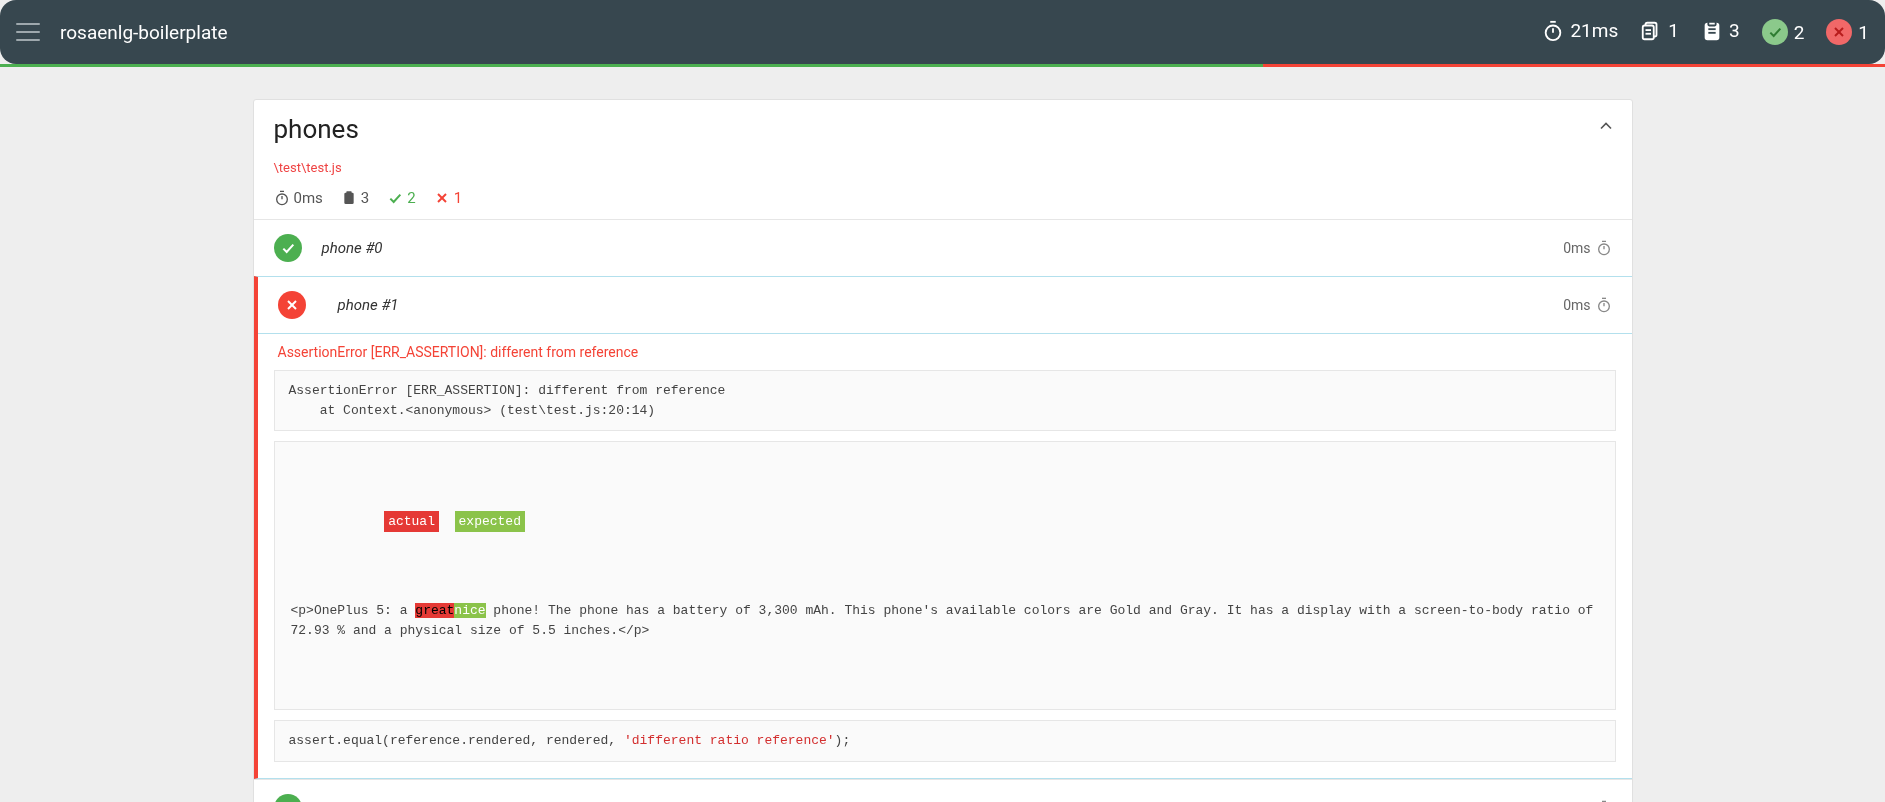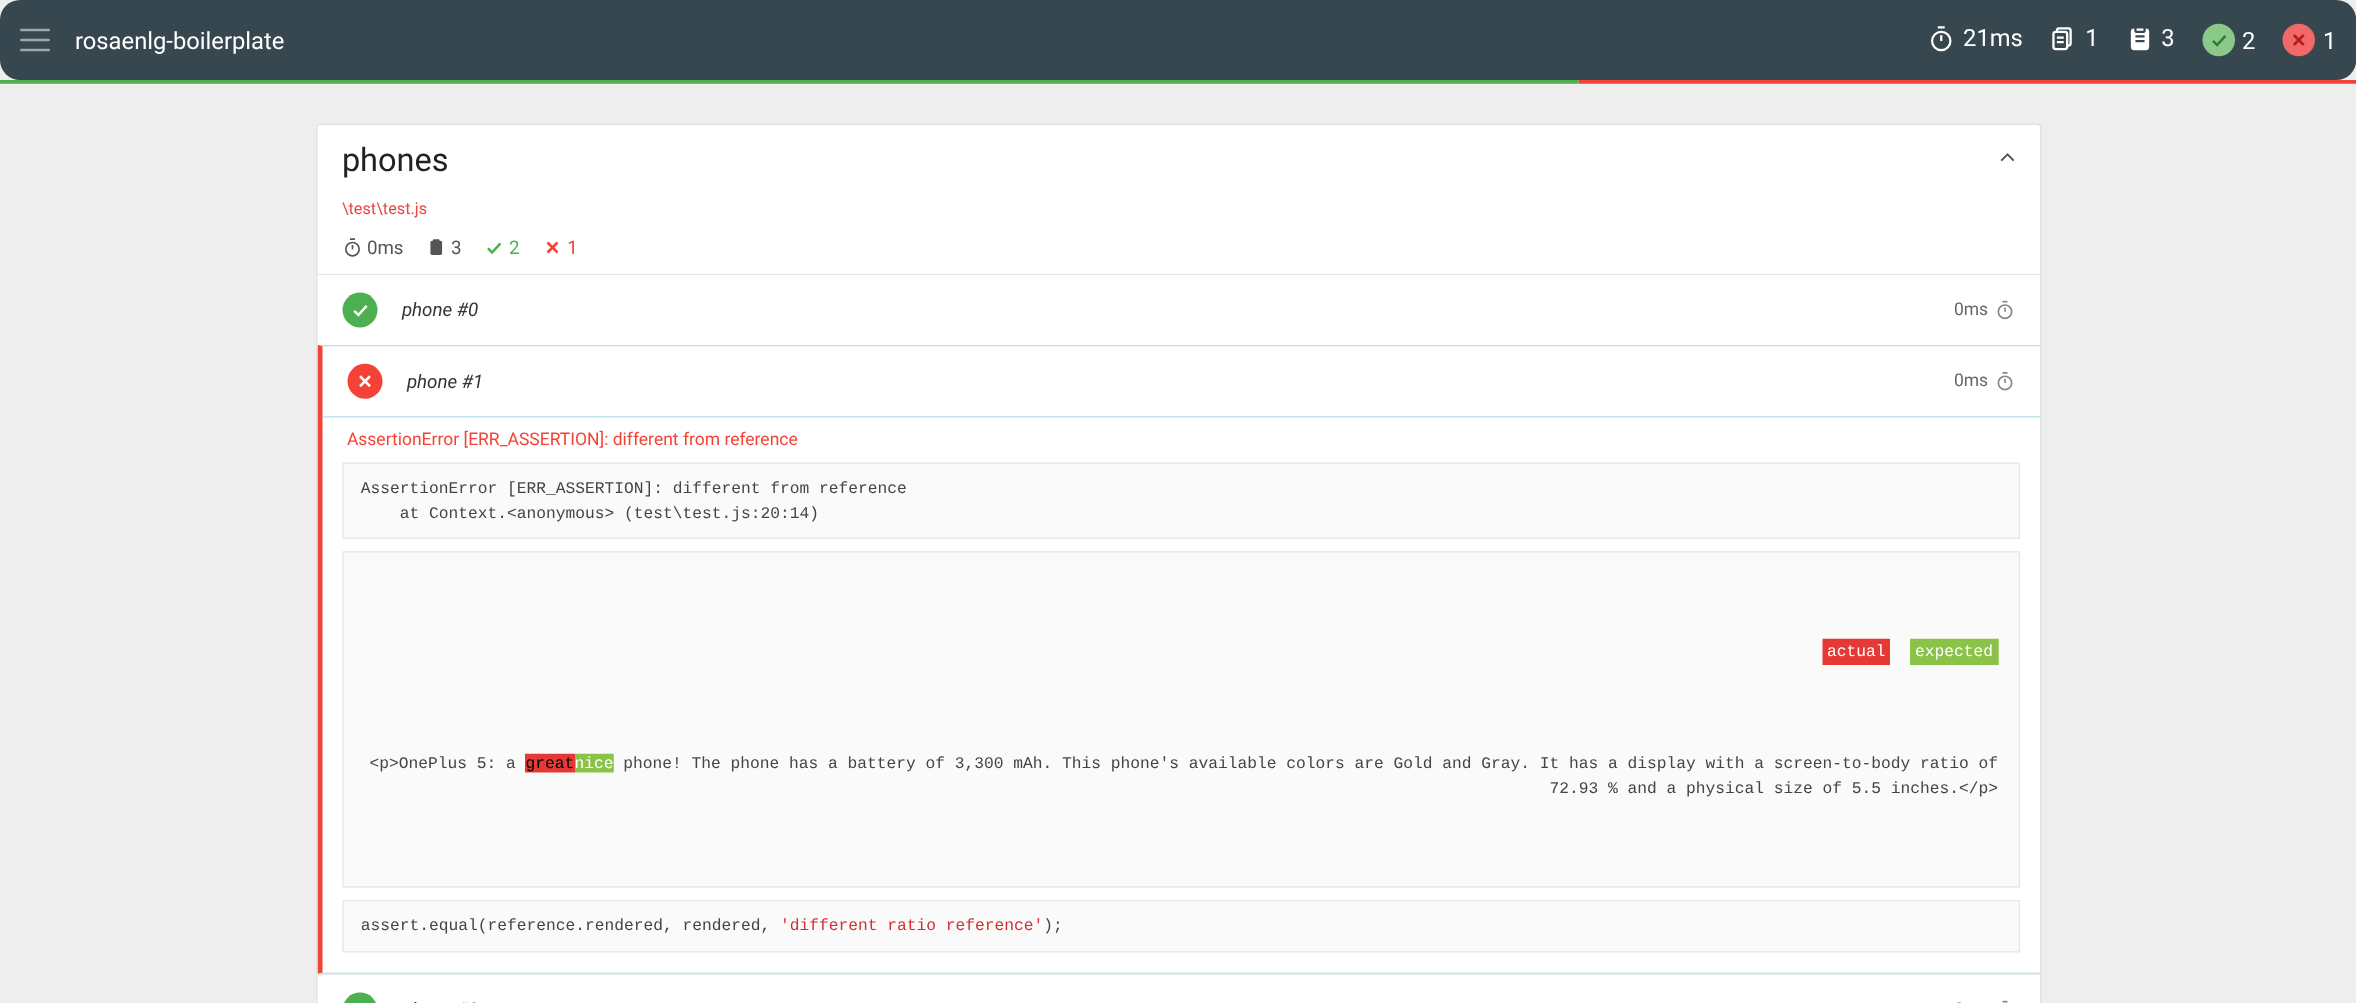--- a/index.html
+++ b/index.html
@@ -37,21 +37,21 @@
 .test-row { border-top: 1px solid #e6e6e6; }
 .test-header { display: flex; align-items: center; padding: 14px 20px; cursor: pointer; }
 .status-circle { width: 28px; height: 28px; border-radius: 50%; display: flex; align-items: center; justify-content: center; flex-shrink: 0; }
 .status-circle.pass { background: #4caf50; }
 .status-circle.fail { background: #f44336; }
 .status-circle svg { width: 16px; height: 16px; stroke: #fff; }
 .test-name { margin-left: 20px; font-size: 15px; color: #333; flex: 1; font-style: italic; }
 .test-time { display: flex; align-items: center; gap: 5px; color: #666; font-size: 14px; }
 
 .test-row.failed { border-left: 4px solid #f44336; }
-.test-row.expanded .test-header { border-bottom: 1px solid #b3e0ed; }
+.test-row.expanded .test-header { border-bottom: 1px solid #b3e0ed; gap: 12px; }
 .test-row.expanded { border-top: 1px solid #b3e0ed; border-bottom: 1px solid #b3e0ed; }
 
 .error-msg { padding: 10px 20px; color: #f44336; font-size: 14px; }
 
 .error-panels { padding: 0 16px 16px 16px; display: flex; flex-direction: column; gap: 10px; }
 .panel { background: #fafafa; border: 1px solid #e6e6e6; padding: 10px 14px; font-family: "Consolas", "Courier New", monospace; font-size: 13px; color: #444; white-space: pre-wrap; line-height: 1.5; }
 
 .diff-labels { padding: 4px 16px 0 16px; font-family: "Consolas","Courier New",monospace; font-size: 13px; }
 .lbl { color: #fff; padding: 1px 4px; display: inline-block; }
 .lbl.actual { background: #e53935; }
@@ -209,21 +209,21 @@
               <line x1="9" y1="2" x2="15" y2="2"></line>
               <circle cx="12" cy="14" r="8"></circle>
               <line x1="12" y1="14" x2="12" y2="9"></line>
             </svg>
         </div>
       </div>
       <div class="error-msg">AssertionError [ERR_ASSERTION]: different from reference</div>
       <div class="error-panels">
         <div class="panel">AssertionError [ERR_ASSERTION]: different from reference
     at Context.&lt;anonymous&gt; (test\test.js:20:14)</div>
-        <div class="panel" style="padding:0 0 14px 0;text-align:right;">
+        <div class="panel" style="padding:0 0 14px 0;">
           <div class="diff-labels" style="padding-top:10px;">
             <span class="lbl actual">actual</span>&nbsp;&nbsp;<span class="lbl expected">expected</span>
           </div>
           <div class="diff-text"><span>&lt;p&gt;OnePlus 5: a </span><span class="actual-w">great</span><span class="expected-w">nice</span><span> phone! The phone has a battery of 3,300 mAh. This phone's available colors are Gold and Gray. It has a display with a screen-to-body ratio of 72.93 % and a physical size of 5.5 inches.&lt;/p&gt;</span></div>
         </div>
         <div class="panel assert-code"><span>assert.equal(reference.rendered, rendered, </span><span class="strlit">'different ratio reference'</span><span>);</span></div>
       </div>
     </div>
 
     <div class="test-row">

